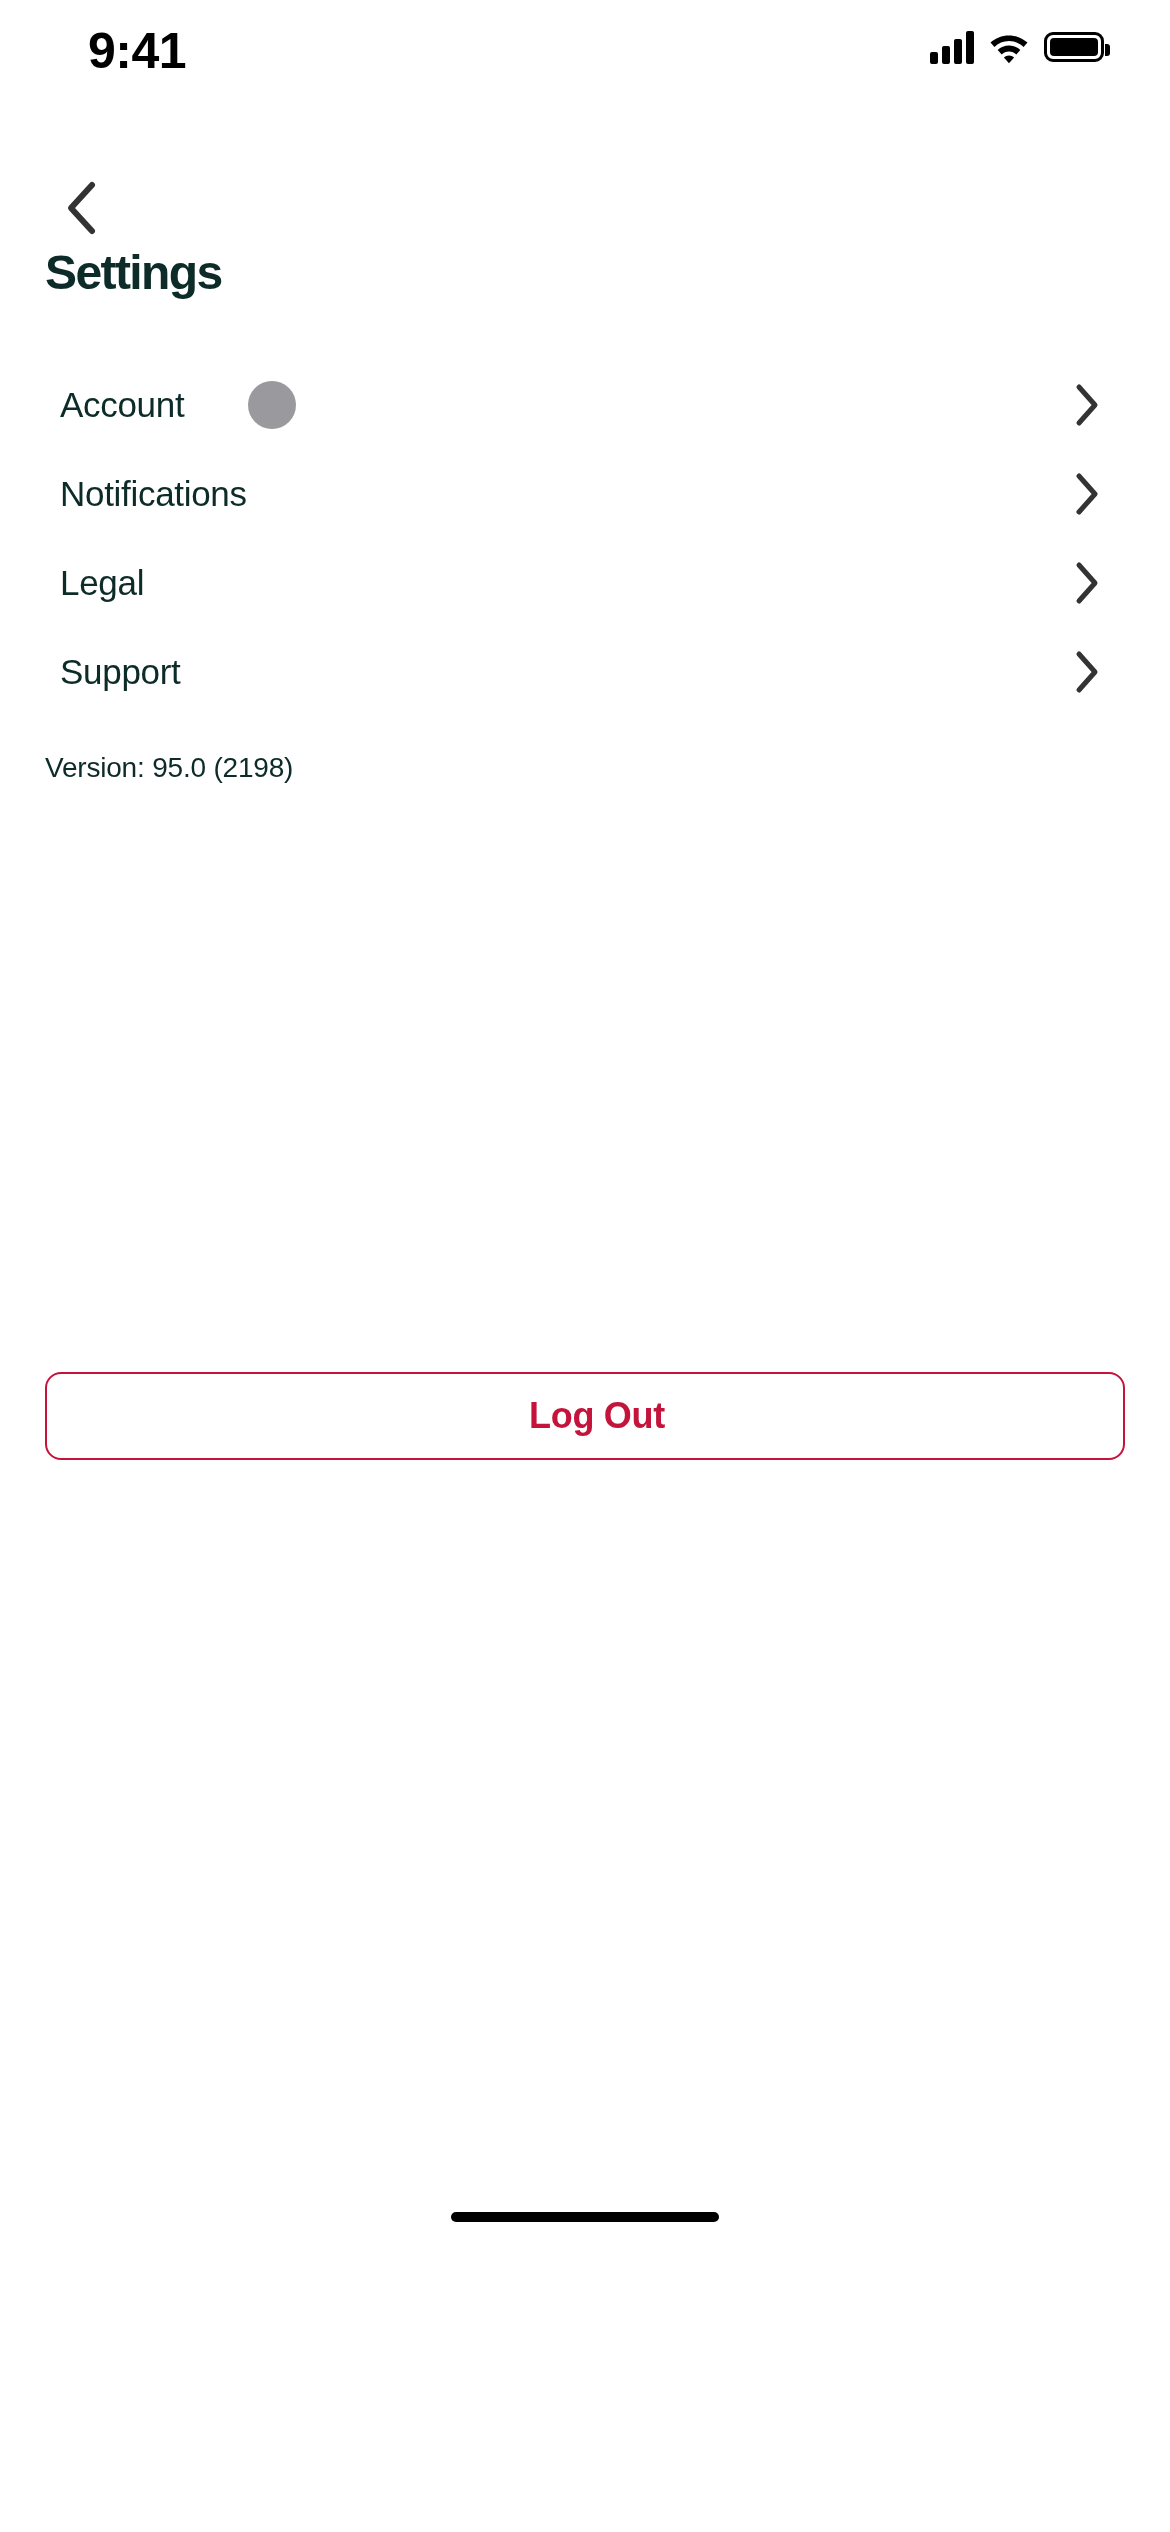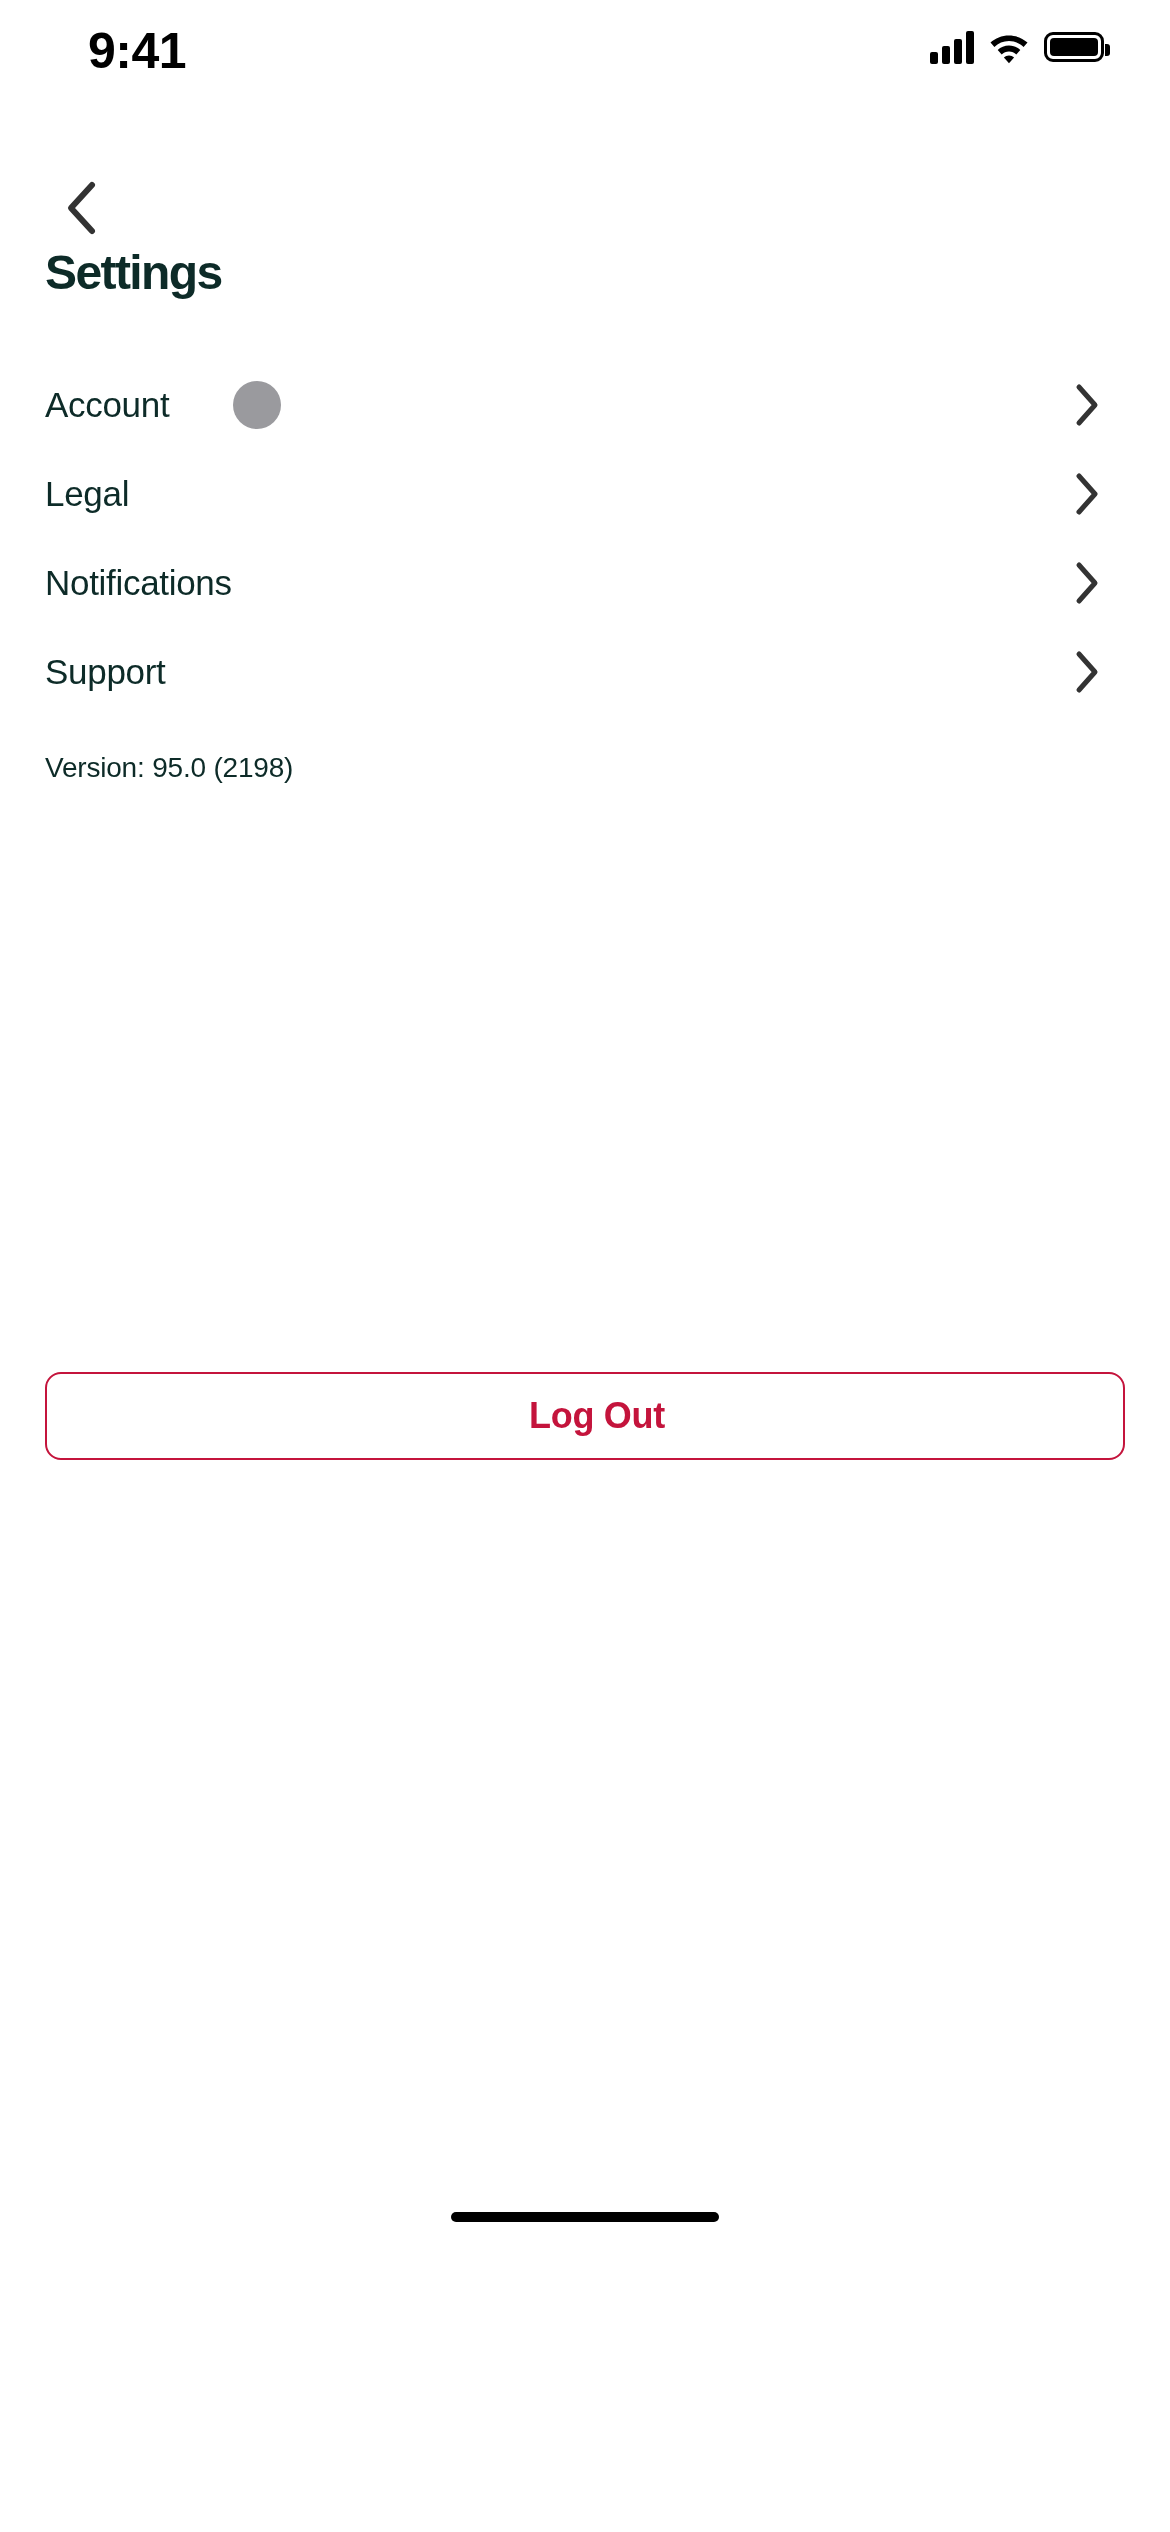--- a/index.html
+++ b/index.html
@@ -67,20 +67,21 @@
     font-size:48px; font-weight:bold;
     color:#0d2b28;
     letter-spacing:-1.6px;
     line-height:90px;
   }
 
   
   .settings-list {
     position:absolute; left:0; top:360px;
     width:1170px;
+    padding-left:15px;
   }
   .row {
     position:relative;
     height:89px;
     display:flex; align-items:center;
     padding:0 66px 0 45px;
     cursor:pointer;
     background:transparent;
   }
   .row-label {
@@ -174,31 +175,31 @@
       <span class="row-avatar"></span>
       <span class="row-spacer"></span>
       <span class="row-chevron">
         <svg width="26" height="44" viewBox="0 0 26 44">
           <polyline points="5,4 21,22 5,40" fill="none" stroke="#333333" stroke-width="5" stroke-linecap="round" stroke-linejoin="round"></polyline>
         </svg>
       </span>
     </div>
 
     <div class="row">
+      <span class="row-label">Notifications</span>
+      <span class="row-spacer"></span>
+      <span class="row-chevron">
+        <svg width="26" height="44" viewBox="0 0 26 44">
+          <polyline points="5,4 21,22 5,40" fill="none" stroke="#333333" stroke-width="5" stroke-linecap="round" stroke-linejoin="round"></polyline>
+        </svg>
+      </span>
+    </div>
+
+    <div class="row">
       <span class="row-label">Legal</span>
-      <span class="row-spacer"></span>
-      <span class="row-chevron">
-        <svg width="26" height="44" viewBox="0 0 26 44">
-          <polyline points="5,4 21,22 5,40" fill="none" stroke="#333333" stroke-width="5" stroke-linecap="round" stroke-linejoin="round"></polyline>
-        </svg>
-      </span>
-    </div>
-
-    <div class="row">
-      <span class="row-label">Notifications</span>
       <span class="row-spacer"></span>
       <span class="row-chevron">
         <svg width="26" height="44" viewBox="0 0 26 44">
           <polyline points="5,4 21,22 5,40" fill="none" stroke="#333333" stroke-width="5" stroke-linecap="round" stroke-linejoin="round"></polyline>
         </svg>
       </span>
     </div>
 
     <div class="row">
       <span class="row-label">Support</span>

